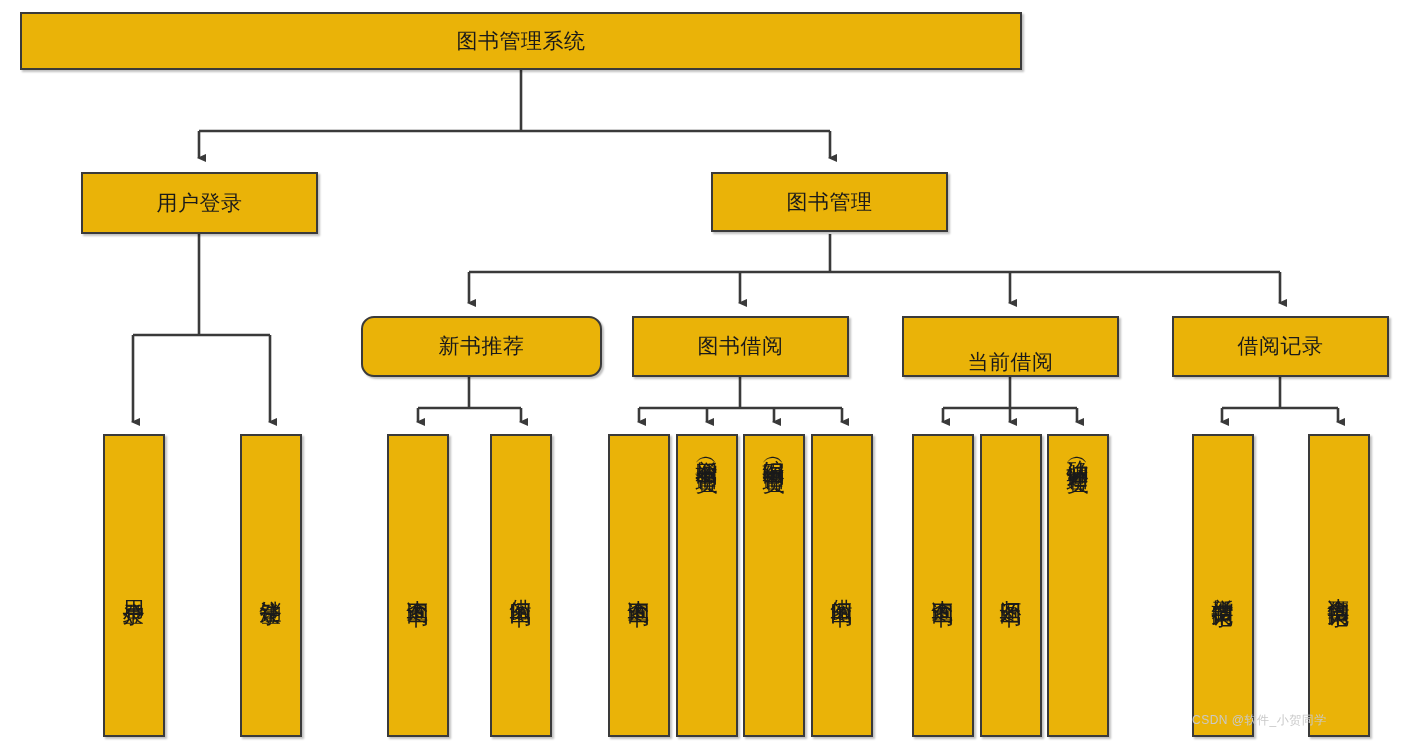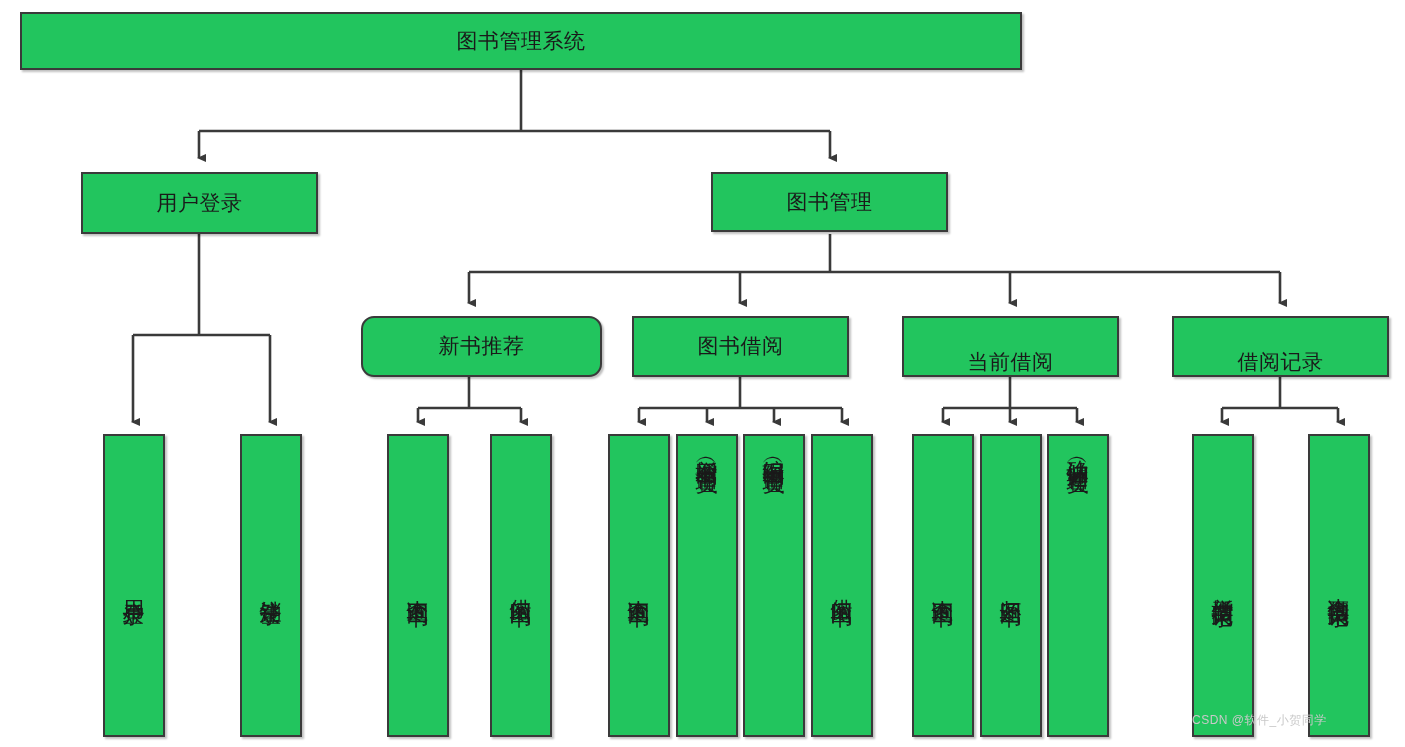--- a/index.html
+++ b/index.html
@@ -21,21 +21,21 @@
     position: absolute;
     left: 0;
     top: 0;
     width: 1405px;
     height: 747px;
     pointer-events: none;
   }
   .node {
     position: absolute;
     box-sizing: border-box;
-    background: #22c55e;
+    background: #eab308;
     border: 2px solid #3a3a3a;
     box-shadow: 2px 2px 2px rgba(0,0,0,0.25);
     display: flex;
     align-items: center;
     justify-content: center;
   }
   .node-label {
     color: #1a1a1a;
     font-size: 21px;
     line-height: 1.18;
@@ -137,21 +137,21 @@
 
   <div class="node" style="left:361px; top:316px; width:241px; height:61px;border-radius:13px;">
     <span class="node-label">新书推荐</span>
   </div>
   <div class="node" style="left:632px; top:316px; width:217px; height:61px;">
     <span class="node-label">图书借阅</span>
   </div>
   <div class="node" style="left:902px; top:316px; width:217px; height:61px;align-items:flex-end;">
     <span class="node-label">当前借阅</span>
   </div>
-  <div class="node" style="left:1172px; top:316px; width:217px; height:61px;align-items:flex-end;">
+  <div class="node" style="left:1172px; top:316px; width:217px; height:61px;">
     <span class="node-label">借阅记录</span>
   </div>
 
   <div class="node vertical centered" style="left:103px; top:434px; width:62px; height:303px;">
     <span class="node-label">用户登录</span>
   </div>
   <div class="node vertical centered" style="left:240px; top:434px; width:62px; height:303px;">
     <span class="node-label">注销登录</span>
   </div>
 

